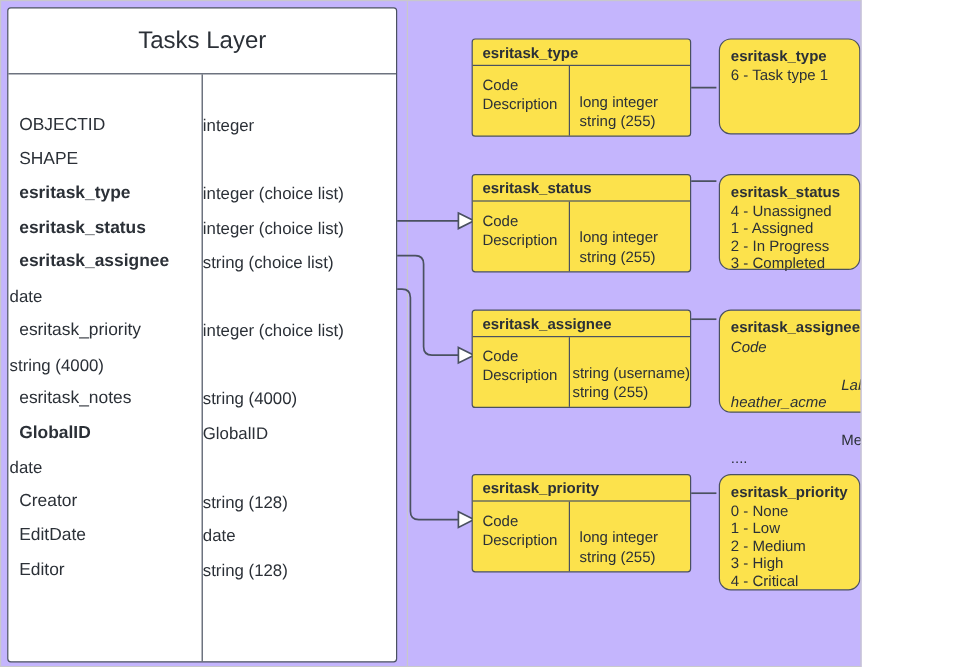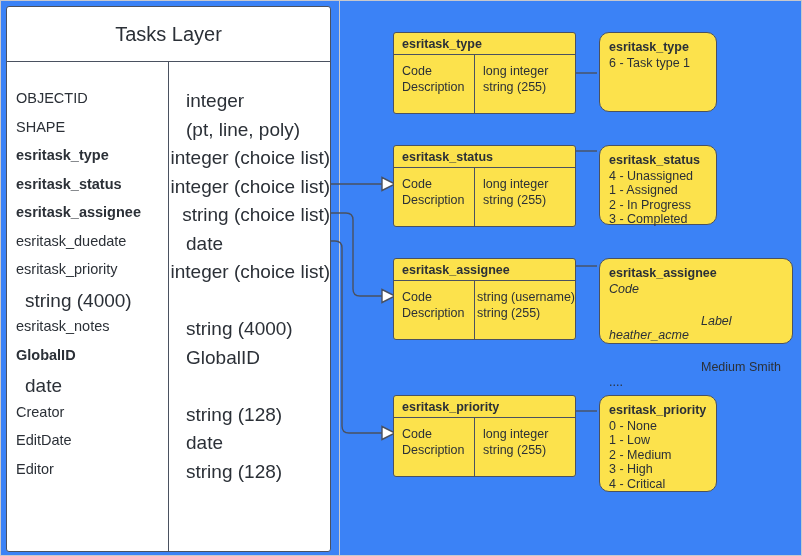--- a/index.html
+++ b/index.html
@@ -5,23 +5,23 @@
   html, body {
     margin: 0;
     padding: 0;
     background: #ffffff;
   }
   body {
     font-family: "Liberation Sans", sans-serif;
   }
   #canvas {
     position: relative;
-    width: 802px;
+    width: 718px;
     height: 556px;
-    background: #3b82f6;
+    background: #c4b5fd;
     border: 1px solid #c8c8cc;
     box-sizing: border-box;
     overflow: hidden;
   }
 
   
   .entity {
     position: absolute;
     left: 5px;
     top: 5px;
@@ -55,35 +55,35 @@
     width: 1px;
     background: #4a5160;
   }
   .field-rows {
     position: absolute;
     left: 0; right: 0; top: 28px;
   }
   .frow {
     height: 28.5px;
     display: flex;
-    align-items: flex-start;
+    align-items: center;
   }
   .fname {
     width: 161px;
     padding-left: 9px;
     box-sizing: border-box;
     font-size: 14.5px;
     color: #2b3037;
     white-space: nowrap;
   }
   .ftype {
     flex: 1;
-    padding-left: 18px;
-    box-sizing: border-box;
-    font-size: 19px;
+    padding-left: 1px;
+    box-sizing: border-box;
+    font-size: 14px;
     color: #2b3037;
     white-space: nowrap;
   }
   .frow.bold .fname { font-weight: bold; }
 
   
   .panel-divider {
     position: absolute;
     left: 338px;
     top: 0;
@@ -130,21 +130,21 @@
     width: 1px;
     background: #4a5160;
   }
   .ycol {
     font-size: 12.5px;
     color: #2b3037;
     line-height: 15.5px;
     white-space: nowrap;
   }
   .ycol.left  { width: 80px; padding-left: 8px; box-sizing: border-box; }
-  .ycol.right { flex: 1; padding-left: 9px; box-sizing: border-box; }
+  .ycol.right { flex: 1; padding-left: 9px; box-sizing: border-box; margin-top: 14px; }
 
   
   .vbox-inner {
     padding: 7px 0 0 9px;
     font-size: 12.5px;
     color: #2b3037;
     line-height: 14.5px;
   }
   .vbox-title {
     font-weight: bold;
@@ -203,36 +203,34 @@
     <div class="entity-body">
       <div class="col-divider"></div>
       <div class="field-rows">
 
         <div class="frow">
           <div class="fname">OBJECTID</div>
           <div class="ftype">integer</div>
         </div>
         <div class="frow">
           <div class="fname">SHAPE</div>
-          <div class="ftype">(pt, line, poly)</div>
         </div>
         <div class="frow bold">
           <div class="fname">esritask_type</div>
           <div class="ftype">integer (choice list)</div>
         </div>
         <div class="frow bold">
           <div class="fname">esritask_status</div>
           <div class="ftype">integer (choice list)</div>
         </div>
         <div class="frow bold">
           <div class="fname">esritask_assignee</div>
           <div class="ftype">string (choice list)</div>
         </div>
         <div class="frow">
-          <div class="fname">esritask_duedate</div>
           <div class="ftype">date</div>
         </div>
         <div class="frow">
           <div class="fname">esritask_priority</div>
           <div class="ftype">integer (choice list)</div>
         </div>
         <div class="frow">
           <div class="ftype">string (4000)</div>
         </div>
         <div class="frow">

